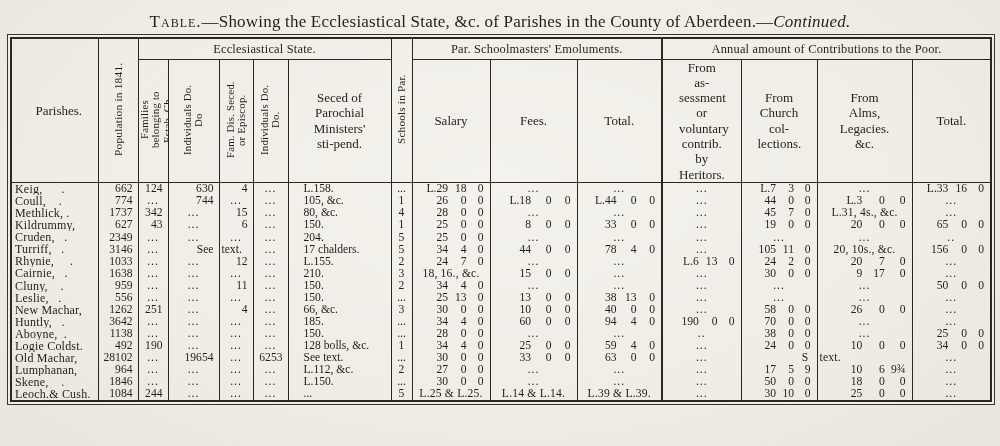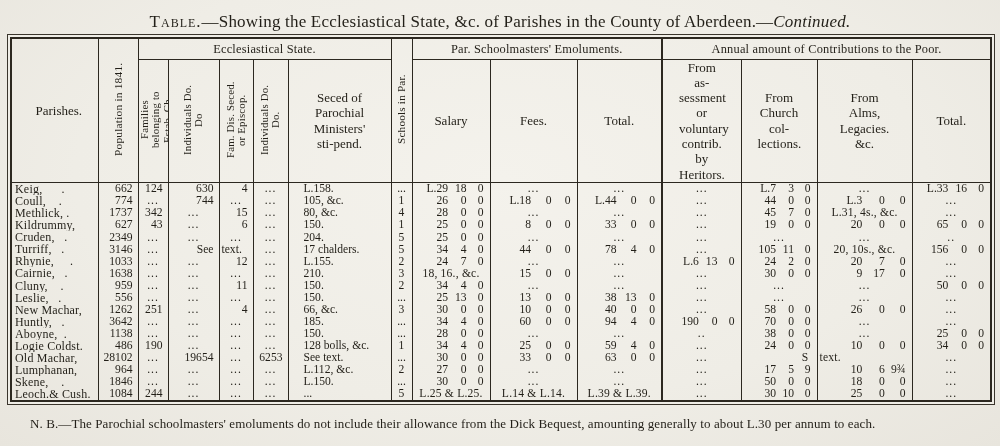--- a/index.html
+++ b/index.html
@@ -796,21 +796,21 @@
             <td class="money">
               <span class="mrow">
                 <span class="ml">25</span>
                 <span class="ms">0</span>
                 <span class="md">0</span>
               </span>
             </td>
           </tr>
           <tr>
             <td class="parish">Logie Coldst.</td>
-            <td class="num">486</td>
+            <td class="num">492</td>
             <td class="num">190</td>
             <td class="dots">...</td>
             <td class="dots">...</td>
             <td class="dots">...</td>
             <td class="stip indent">128 bolls, &amp;c.</td>
             <td class="sch">1</td>
             <td class="money">
               <span class="mrow">
                 <span class="ml">34</span>
                 <span class="ms">4</span>
@@ -1057,15 +1057,14 @@
             <td class="money">
               <span class="mrow">
                 <span class="mc dots3">...</span>
               </span>
             </td>
           </tr>
         </tbody>
     </table>
   </div>
 
-  <div class="footnote">N. B.—The Parochial schoolmasters' emoluments do not include their allowance from the Dick Bequest, amounting generally to about L.30 per annum to each.</div>
 
 </div>
 
 </body></html>

